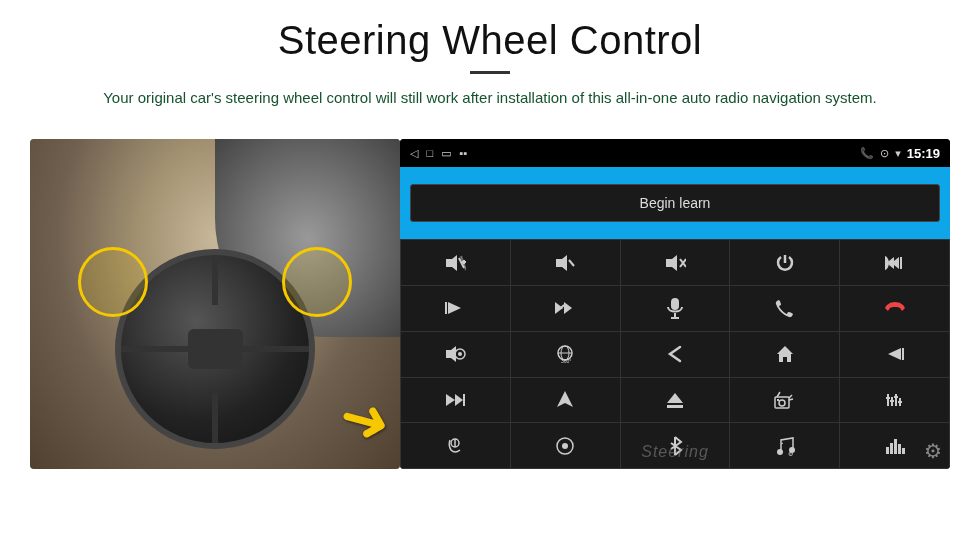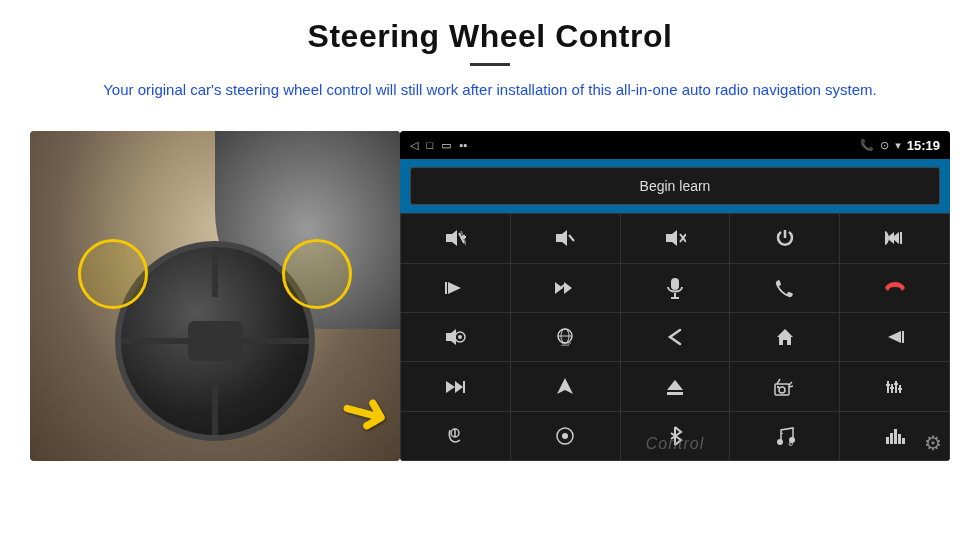--- a/index.html
+++ b/index.html
@@ -19,36 +19,36 @@
       align-items: center;
     }
 
     .header {
       width: 100%;
       text-align: center;
       padding: 18px 60px 8px;
     }
 
     .main-title {
-      font-size: 32px;
-      font-weight: 700;
+      font-size: 40px;
+      font-weight: 400;
       color: #111;
       letter-spacing: 0.5px;
     }
 
     .title-divider {
       width: 40px;
       height: 3px;
       background: #333;
       margin: 8px auto;
     }
 
     .subtitle {
       font-size: 15px;
-      color: #1d4ed8;
+      color: #14532d;
       line-height: 1.55;
       max-width: 820px;
       margin: 12px auto;
     }
 
     .content-area {
       display: flex;
       width: 100%;
       flex: 1;
       padding: 10px 30px 0;
@@ -211,22 +211,22 @@
     }
 
     .time-display {
       font-size: 13px;
       font-weight: bold;
       color: #fff;
     }
 
     
     .begin-learn-row {
-      padding: 8px 10px;
-      background: #0369a1;
+      padding: 17px 10px;
+      background: #0ea5e9;
     }
 
     .begin-learn-btn {
       width: 100%;
       padding: 10px;
       background: #1a1a1a;
       border: 1px solid #444;
       border-radius: 3px;
       color: #ddd;
       font-size: 14px;
@@ -515,21 +515,21 @@
               <rect x="1" y="10" width="3" height="7" fill="#ccc"></rect>
               <rect x="5" y="6" width="3" height="11" fill="#ccc"></rect>
               <rect x="9" y="2" width="3" height="15" fill="#ccc"></rect>
               <rect x="13" y="7" width="3" height="10" fill="#ccc"></rect>
               <rect x="17" y="11" width="3" height="6" fill="#ccc"></rect>
             </svg>
           </div>
 
         </div>
 
-        <div class="watermark">Control</div>
+        <div class="watermark">Steering</div>
 
         <div class="gear-bottom-right">⚙</div>
 
       </div>
     </div>
 
   </div>
 </div>
 
 </body></html>

